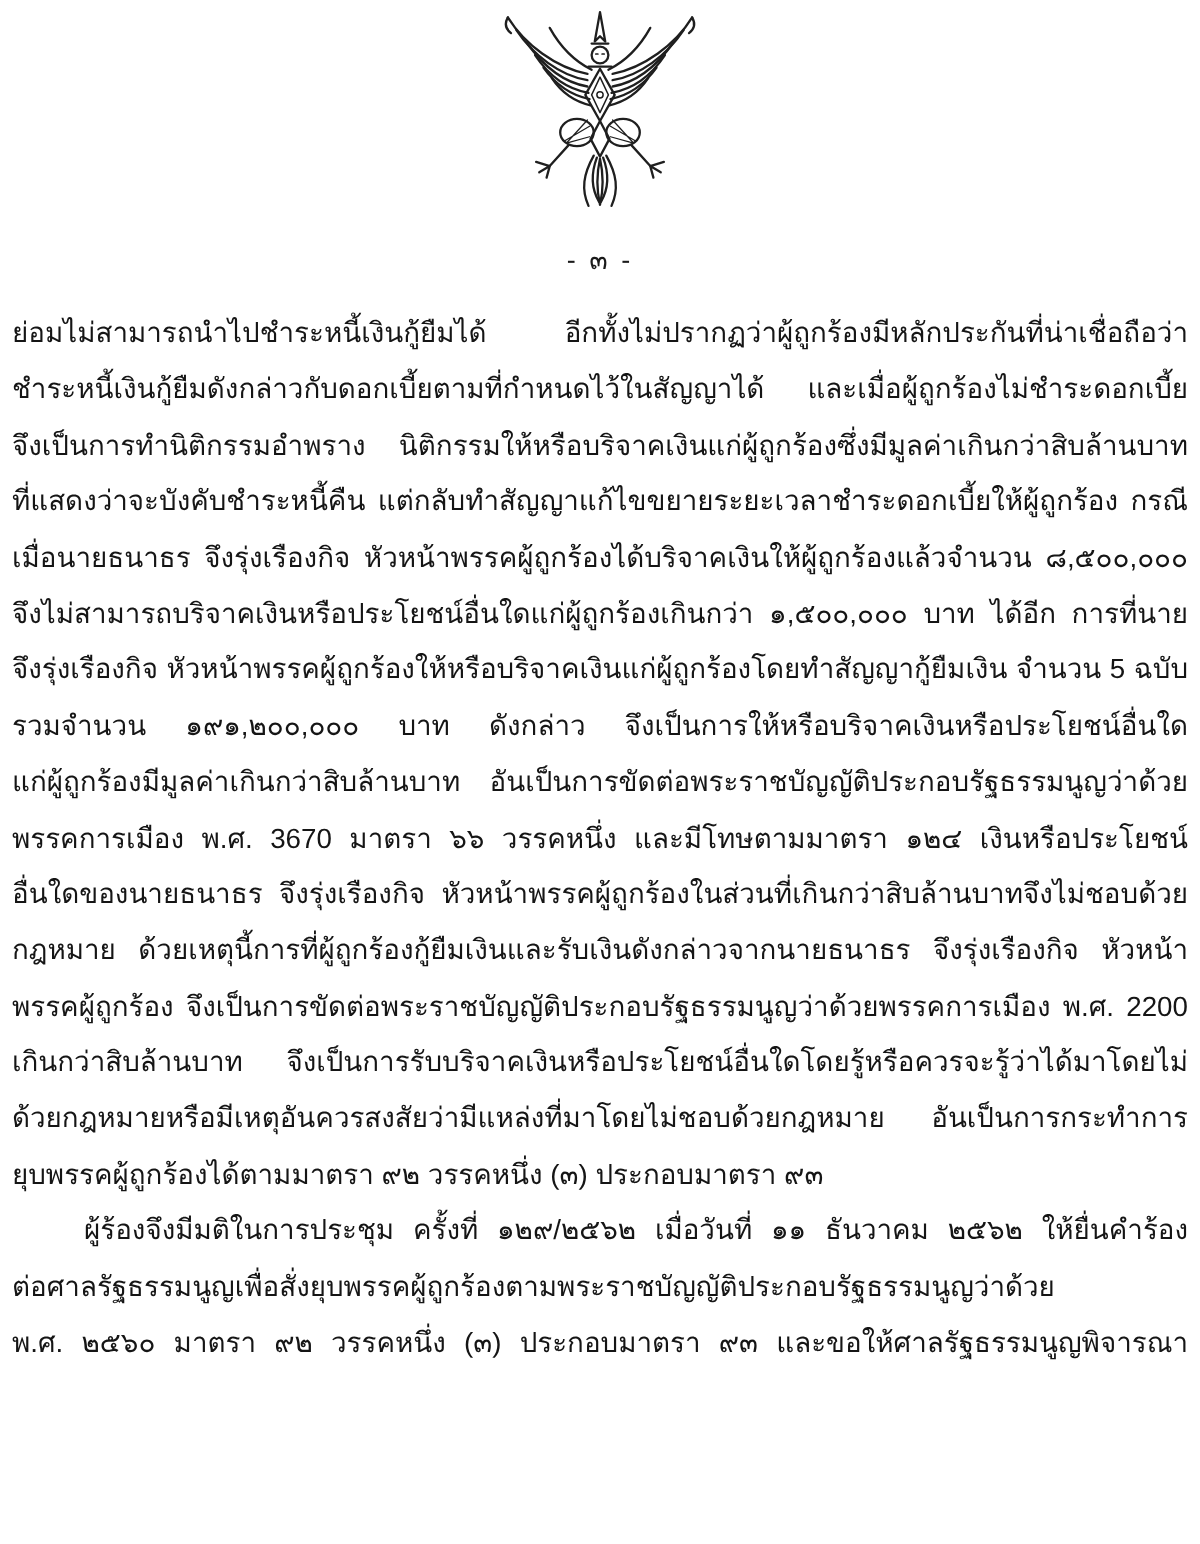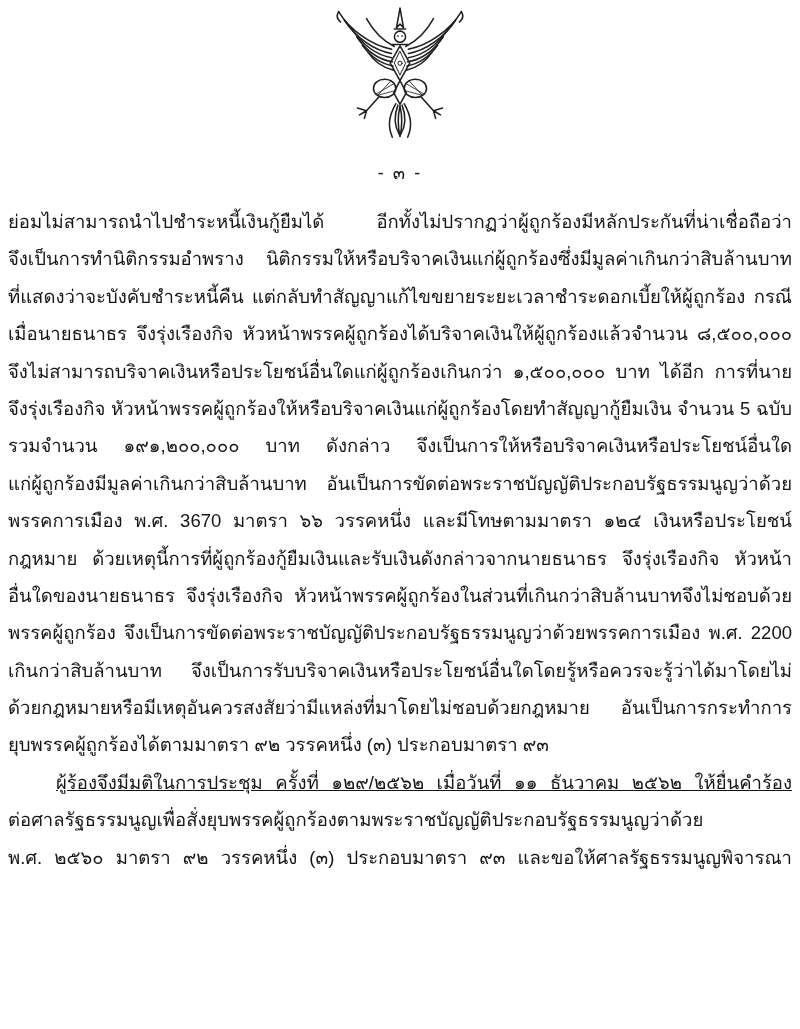--- a/index.html
+++ b/index.html
@@ -49,21 +49,20 @@
     overflow: hidden;
     text-align: justify;
     text-align-last: left;
     color: #151515;
   }
   .line.j {
     text-align-last: justify;
   }
   .line.indent {
     text-indent: 48px;
-    text-decoration: underline;
   }
 </style>
 </head>
 <body>
 
 <div class="page">
 
   <div class="emblem">
     <svg viewBox="0 0 220 212" xmlns="http://www.w3.org/2000/svg">
 
@@ -109,30 +108,31 @@
 
         <path d="M110,143 q-5,22 0,44 q5,-22 0,-44"></path>
       </g>
     </svg>
   </div>
 
   <div class="page-number">- ๓ -</div>
 
   <div class="content">
     <div class="line j">ย่อมไม่สามารถนำไปชำระหนี้เงินกู้ยืมได้ อีกทั้งไม่ปรากฏว่าผู้ถูกร้องมีหลักประกันที่น่าเชื่อถือว่าสามารถ</div>
+    <div class="line j">ชำระหนี้เงินกู้ยืมดังกล่าวกับดอกเบี้ยตามที่กำหนดไว้ในสัญญาได้ และเมื่อผู้ถูกร้องไม่ชำระดอกเบี้ย</div>
     <div class="line j">จึงเป็นการทำนิติกรรมอำพราง นิติกรรมให้หรือบริจาคเงินแก่ผู้ถูกร้องซึ่งมีมูลค่าเกินกว่าสิบล้านบาท</div>
     <div class="line j">ที่แสดงว่าจะบังคับชำระหนี้คืน แต่กลับทำสัญญาแก้ไขขยายระยะเวลาชำระดอกเบี้ยให้ผู้ถูกร้อง กรณี</div>
     <div class="line j">เมื่อนายธนาธร จึงรุ่งเรืองกิจ หัวหน้าพรรคผู้ถูกร้องได้บริจาคเงินให้ผู้ถูกร้องแล้วจำนวน ๘,๕๐๐,๐๐๐ บาท</div>
     <div class="line j">จึงไม่สามารถบริจาคเงินหรือประโยชน์อื่นใดแก่ผู้ถูกร้องเกินกว่า ๑,๕๐๐,๐๐๐ บาท ได้อีก การที่นายธนาธร</div>
     <div class="line j">จึงรุ่งเรืองกิจ หัวหน้าพรรคผู้ถูกร้องให้หรือบริจาคเงินแก่ผู้ถูกร้องโดยทำสัญญากู้ยืมเงิน จำนวน 5 ฉบับ</div>
     <div class="line j">รวมจำนวน ๑๙๑,๒๐๐,๐๐๐ บาท ดังกล่าว จึงเป็นการให้หรือบริจาคเงินหรือประโยชน์อื่นใด</div>
     <div class="line j">แก่ผู้ถูกร้องมีมูลค่าเกินกว่าสิบล้านบาท อันเป็นการขัดต่อพระราชบัญญัติประกอบรัฐธรรมนูญว่าด้วย</div>
     <div class="line j">พรรคการเมือง พ.ศ. 3670 มาตรา ๖๖ วรรคหนึ่ง และมีโทษตามมาตรา ๑๒๔ เงินหรือประโยชน์</div>
+    <div class="line j">อื่นใดของนายธนาธร จึงรุ่งเรืองกิจ หัวหน้าพรรคผู้ถูกร้องในส่วนที่เกินกว่าสิบล้านบาทจึงไม่ชอบด้วย</div>
     <div class="line j">กฎหมาย ด้วยเหตุนี้การที่ผู้ถูกร้องกู้ยืมเงินและรับเงินดังกล่าวจากนายธนาธร จึงรุ่งเรืองกิจ หัวหน้า</div>
-    <div class="line j">อื่นใดของนายธนาธร จึงรุ่งเรืองกิจ หัวหน้าพรรคผู้ถูกร้องในส่วนที่เกินกว่าสิบล้านบาทจึงไม่ชอบด้วย</div>
     <div class="line j">พรรคผู้ถูกร้อง จึงเป็นการขัดต่อพระราชบัญญัติประกอบรัฐธรรมนูญว่าด้วยพรรคการเมือง พ.ศ. 2200</div>
     <div class="line j">เกินกว่าสิบล้านบาท จึงเป็นการรับบริจาคเงินหรือประโยชน์อื่นใดโดยรู้หรือควรจะรู้ว่าได้มาโดยไม่ชอบ</div>
     <div class="line j">ด้วยกฎหมายหรือมีเหตุอันควรสงสัยว่ามีแหล่งที่มาโดยไม่ชอบด้วยกฎหมาย อันเป็นการกระทำการฝ่าฝืน</div>
     <div class="line">ยุบพรรคผู้ถูกร้องได้ตามมาตรา ๙๒ วรรคหนึ่ง (๓) ประกอบมาตรา ๙๓</div>
     <div class="line j indent">ผู้ร้องจึงมีมติในการประชุม ครั้งที่ ๑๒๙/๒๕๖๒ เมื่อวันที่ ๑๑ ธันวาคม ๒๕๖๒ ให้ยื่นคำร้อง</div>
     <div class="line j">ต่อศาลรัฐธรรมนูญเพื่อสั่งยุบพรรคผู้ถูกร้องตามพระราชบัญญัติประกอบรัฐธรรมนูญว่าด้วยพรรคการเมือง</div>
     <div class="line j">พ.ศ. ๒๕๖๐ มาตรา ๙๒ วรรคหนึ่ง (๓) ประกอบมาตรา ๙๓ และขอให้ศาลรัฐธรรมนูญพิจารณาวินิจฉัยดังนี้</div>
   </div>
 
 </div>

